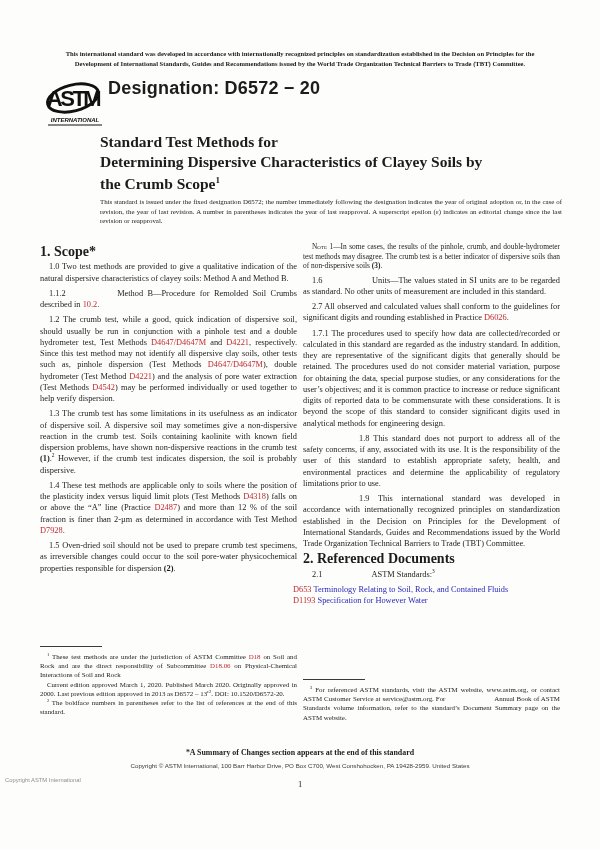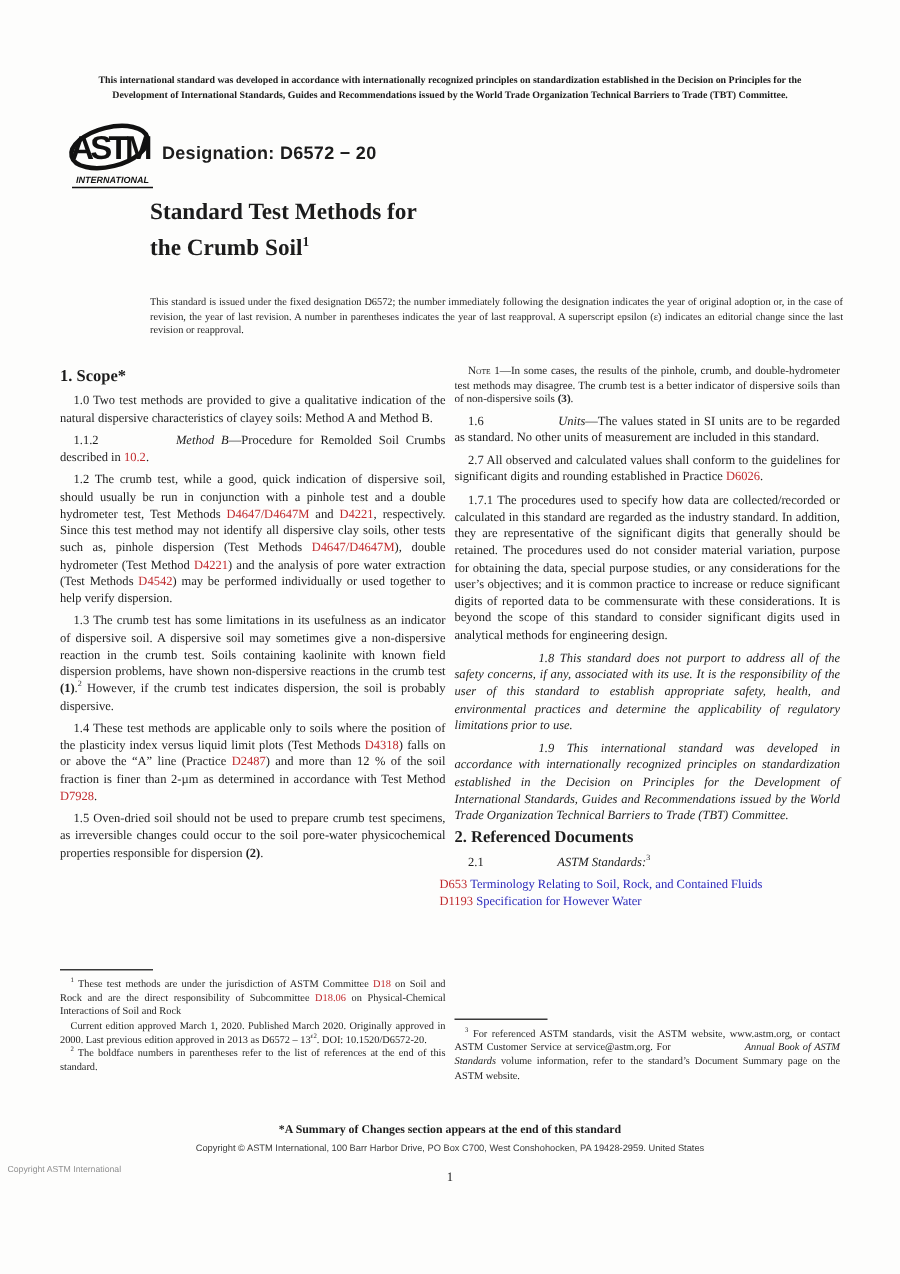--- a/index.html
+++ b/index.html
@@ -7,45 +7,45 @@
     position:relative;width:600px;height:849px;margin:0 auto;
     background:#fdfdfc;color:#1c1c1c;
     font-family:"Liberation Serif",serif;overflow:hidden;
   }
   .notice{
     position:absolute;top:49px;left:26px;right:26px;
     text-align:center;font-weight:bold;font-size:6.6px;line-height:9.6px;
   }
   .logo-wrap{position:absolute;left:44px;top:79px;width:62px;height:48px;}
   .designation{
-    position:absolute;left:108px;top:95px;
-    font-family:"Liberation Sans",sans-serif;font-weight:bold;font-size:12px;letter-spacing:0.2px;
+    position:absolute;left:108px;top:78px;
+    font-family:"Liberation Sans",sans-serif;font-weight:bold;font-size:18px;letter-spacing:0.2px;
   }
   .title{
     position:absolute;left:100px;top:132px;width:466px;
     font-family:Liberation Serif, serif;font-weight:bold;font-size:15.5px;line-height:19.5px;
   }
   .title sup{font-size:9px;}
   .issued{
     position:absolute;left:100px;top:197px;width:462px;
     font-size:6.9px;line-height:9.6px;text-align:justify;
   }
   .col{position:absolute;width:257px;top:242px;font-size:8.35px;line-height:11.25px;text-align:justify;}
   .col-left{left:40px;}
   .col-right{left:303px;}
   .blk{margin:0 0 4px;text-indent:9px;}
-  .blk-heading{font-weight:bold;text-indent:0;margin:4px 0 4px;font-size:11px;}
+  .blk-heading{font-weight:bold;text-indent:0;margin:4px 0 4px;font-size:14px;}
   .blk-note{font-size:7.4px;line-height:9.5px;}
   .blk-ref{text-indent:-14px;padding-left:4px;margin:0;}
   .fns{position:absolute;width:257px;font-size:6.9px;line-height:9.2px;text-align:justify;}
   .fns-left{left:40px;top:646px;}
   .fns-right{left:303px;top:679px;}
   .blk-fn{font-size:6.9px;line-height:9.2px;text-indent:7px;margin:0;}
   .fnrule{width:62px;border-top:1px solid #3a3a3a;margin:0 0 5px;}
-  .seg-i{font-style:italic;padding-left:47px;}
+  .seg-i{padding-left:47px;}
   .seg-b{font-weight:bold;}
   .seg-red{color:#c02a2e;}
   .seg-blue{color:#2a28bb;}
   .seg-sup{vertical-align:super;font-size:65%;line-height:0;}
   .seg-sc{font-variant:small-caps;}
   .footer-summary{position:absolute;top:748px;left:0;width:100%;text-align:center;font-weight:bold;font-size:7.9px;}
   .footer-copyright{position:absolute;top:762px;left:0;width:100%;text-align:center;
     font-family:"Liberation Sans",sans-serif;font-size:6.2px;color:#3a3a3a;}
   .footer-watermark{position:absolute;top:777px;left:5px;
     font-family:"Liberation Sans",sans-serif;font-size:5.8px;color:#8f8f8f;}
@@ -67,21 +67,22 @@
       <text x="29" y="27" text-anchor="middle" font-family="Liberation Sans, sans-serif" font-size="22" font-weight="bold" letter-spacing="-2.5" fill="#111">ASTM</text>
       <text x="31" y="43" text-anchor="middle" font-family="Liberation Sans, sans-serif" font-size="6" font-weight="bold" font-style="italic" fill="#111">INTERNATIONAL</text>
       <line x1="4" y1="46" x2="58" y2="46" stroke="#111" stroke-width="1"></line>
     </svg>
   </div>
 
   <div class="designation">Designation: D6572 − 20</div>
 
   <div class="title">
     <div>Standard Test Methods for</div>
-    <div><span>the Crumb Soil</span><sup>1</sup></div>
+    <div>Determining Dispersive Characteristics of Clayey Soils by</div>
+    <div><span>the Crumb Scope</span><sup>1</sup></div>
   </div>
 
   <div class="issued">This standard is issued under the fixed designation D6572; the number immediately following the designation indicates the year of original adoption or, in the case of revision, the year of last revision. A number in parentheses indicates the year of last reapproval. A superscript epsilon (ε) indicates an editorial change since the last revision or reapproval.</div>
 
   <div class="col col-left">
       <p class="blk blk-heading"><span>1. Scope*</span></p>
       <p class="blk blk-para"><span>1.0 Two test methods are provided to give a qualitative indication of the natural dispersive characteristics of clayey soils: Method A and Method B.</span></p>
       <p class="blk blk-para"><span>1.1.2 </span><span class="seg-i">Method B</span><span>—Procedure for Remolded Soil Crumbs described in </span><span class="seg-red">10.2</span><span>.</span></p>
       <p class="blk blk-para"><span>1.2 The crumb test, while a good, quick indication of dispersive soil, should usually be run in conjunction with a pinhole test and a double hydrometer test, Test Methods </span><span class="seg-red">D4647/D4647M</span><span> and </span><span class="seg-red">D4221</span><span>, respectively. Since this test method may not identify all dispersive clay soils, other tests such as, pinhole dispersion (Test Methods </span><span class="seg-red">D4647/D4647M</span><span>), double hydrometer (Test Method </span><span class="seg-red">D4221</span><span>) and the analysis of pore water extraction (Test Methods </span><span class="seg-red">D4542</span><span>) may be performed individually or used together to help verify dispersion.</span></p>
       <p class="blk blk-para"><span>1.3 The crumb test has some limitations in its usefulness as an indicator of dispersive soil. A dispersive soil may sometimes give a non-dispersive reaction in the crumb test. Soils containing kaolinite with known field dispersion problems, have shown non-dispersive reactions in the crumb test </span><span class="seg-b">(1)</span><span>.</span><span class="seg-sup">2</span><span> However, if the crumb test indicates dispersion, the soil is probably dispersive.</span></p>

